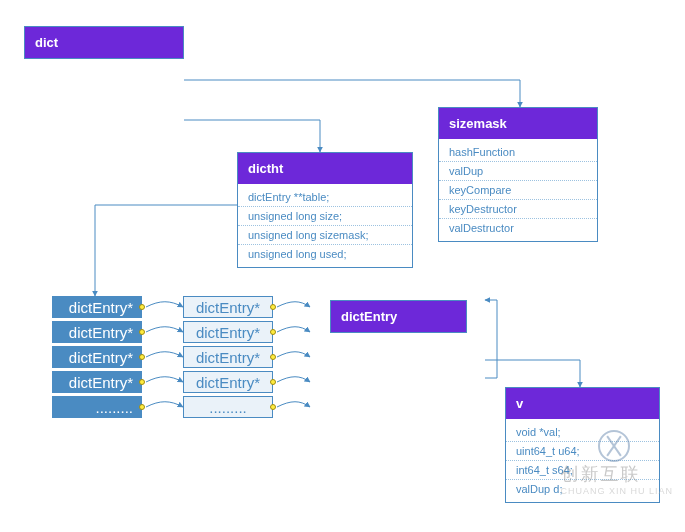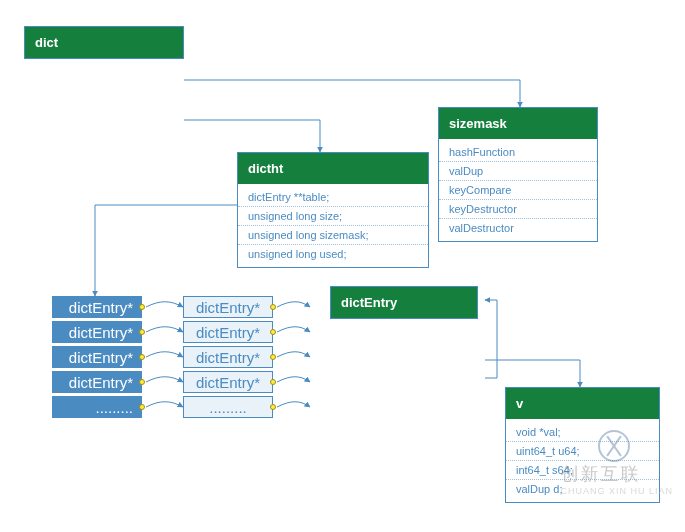--- a/index.html
+++ b/index.html
@@ -11,21 +11,21 @@
       height: 532px; 
       position: relative;
       overflow: hidden;
     }
     .struct-box {
       position: absolute;
       border: 1px solid #4a8bc2;
       background: #fff;
     }
     .struct-header {
-      background: #15803d;
+      background: #6d28d9;
       color: #fff;
       font-weight: bold;
       padding: 8px 10px;
       font-size: 13px;
     }
     .struct-body {
       padding: 4px 0;
     }
     .field {
       color: #4a8bc2;
@@ -86,42 +86,42 @@
     .wm-sub { font-size: 9px; color: #aaa; letter-spacing: 1px;}
     svg.arrows { position:absolute; top:0; left:0; pointer-events:none; }
   </style>
 </head>
 <body>
 
 <div class="struct-box" style="left:24px; top:26px; width:160px;">
   <div class="struct-header">dict</div>
 </div>
 
-<div class="struct-box" style="left:237px; top:152px; width:192px;">
+<div class="struct-box" style="left:237px; top:152px; width:176px;">
   <div class="struct-header">dictht</div>
   <div class="struct-body">
     <div class="field">dictEntry **table;</div>
     <div class="field">unsigned long size;</div>
     <div class="field">unsigned long sizemask;</div>
     <div class="field">unsigned long used;</div>
   </div>
 </div>
 
 <div class="struct-box" style="left:438px; top:107px; width:160px;">
   <div class="struct-header">sizemask</div>
   <div class="struct-body">
     <div class="field">hashFunction</div>
     <div class="field">valDup</div>
     <div class="field">keyCompare</div>
     <div class="field">keyDestructor</div>
     <div class="field">valDestructor</div>
   </div>
 </div>
 
-<div class="struct-box" style="left:330px; top:286px; width:148px;">
+<div class="struct-box" style="left:330px; top:300px; width:137px;">
   <div class="struct-header">dictEntry</div>
 </div>
 
 <div class="struct-box" style="left:505px; top:387px; width:155px;">
   <div class="struct-header">v</div>
   <div class="struct-body">
     <div class="field">void *val;</div>
     <div class="field">uint64_t u64;</div>
     <div class="field">int64_t s64;</div>
     <div class="field">valDup d;</div>

